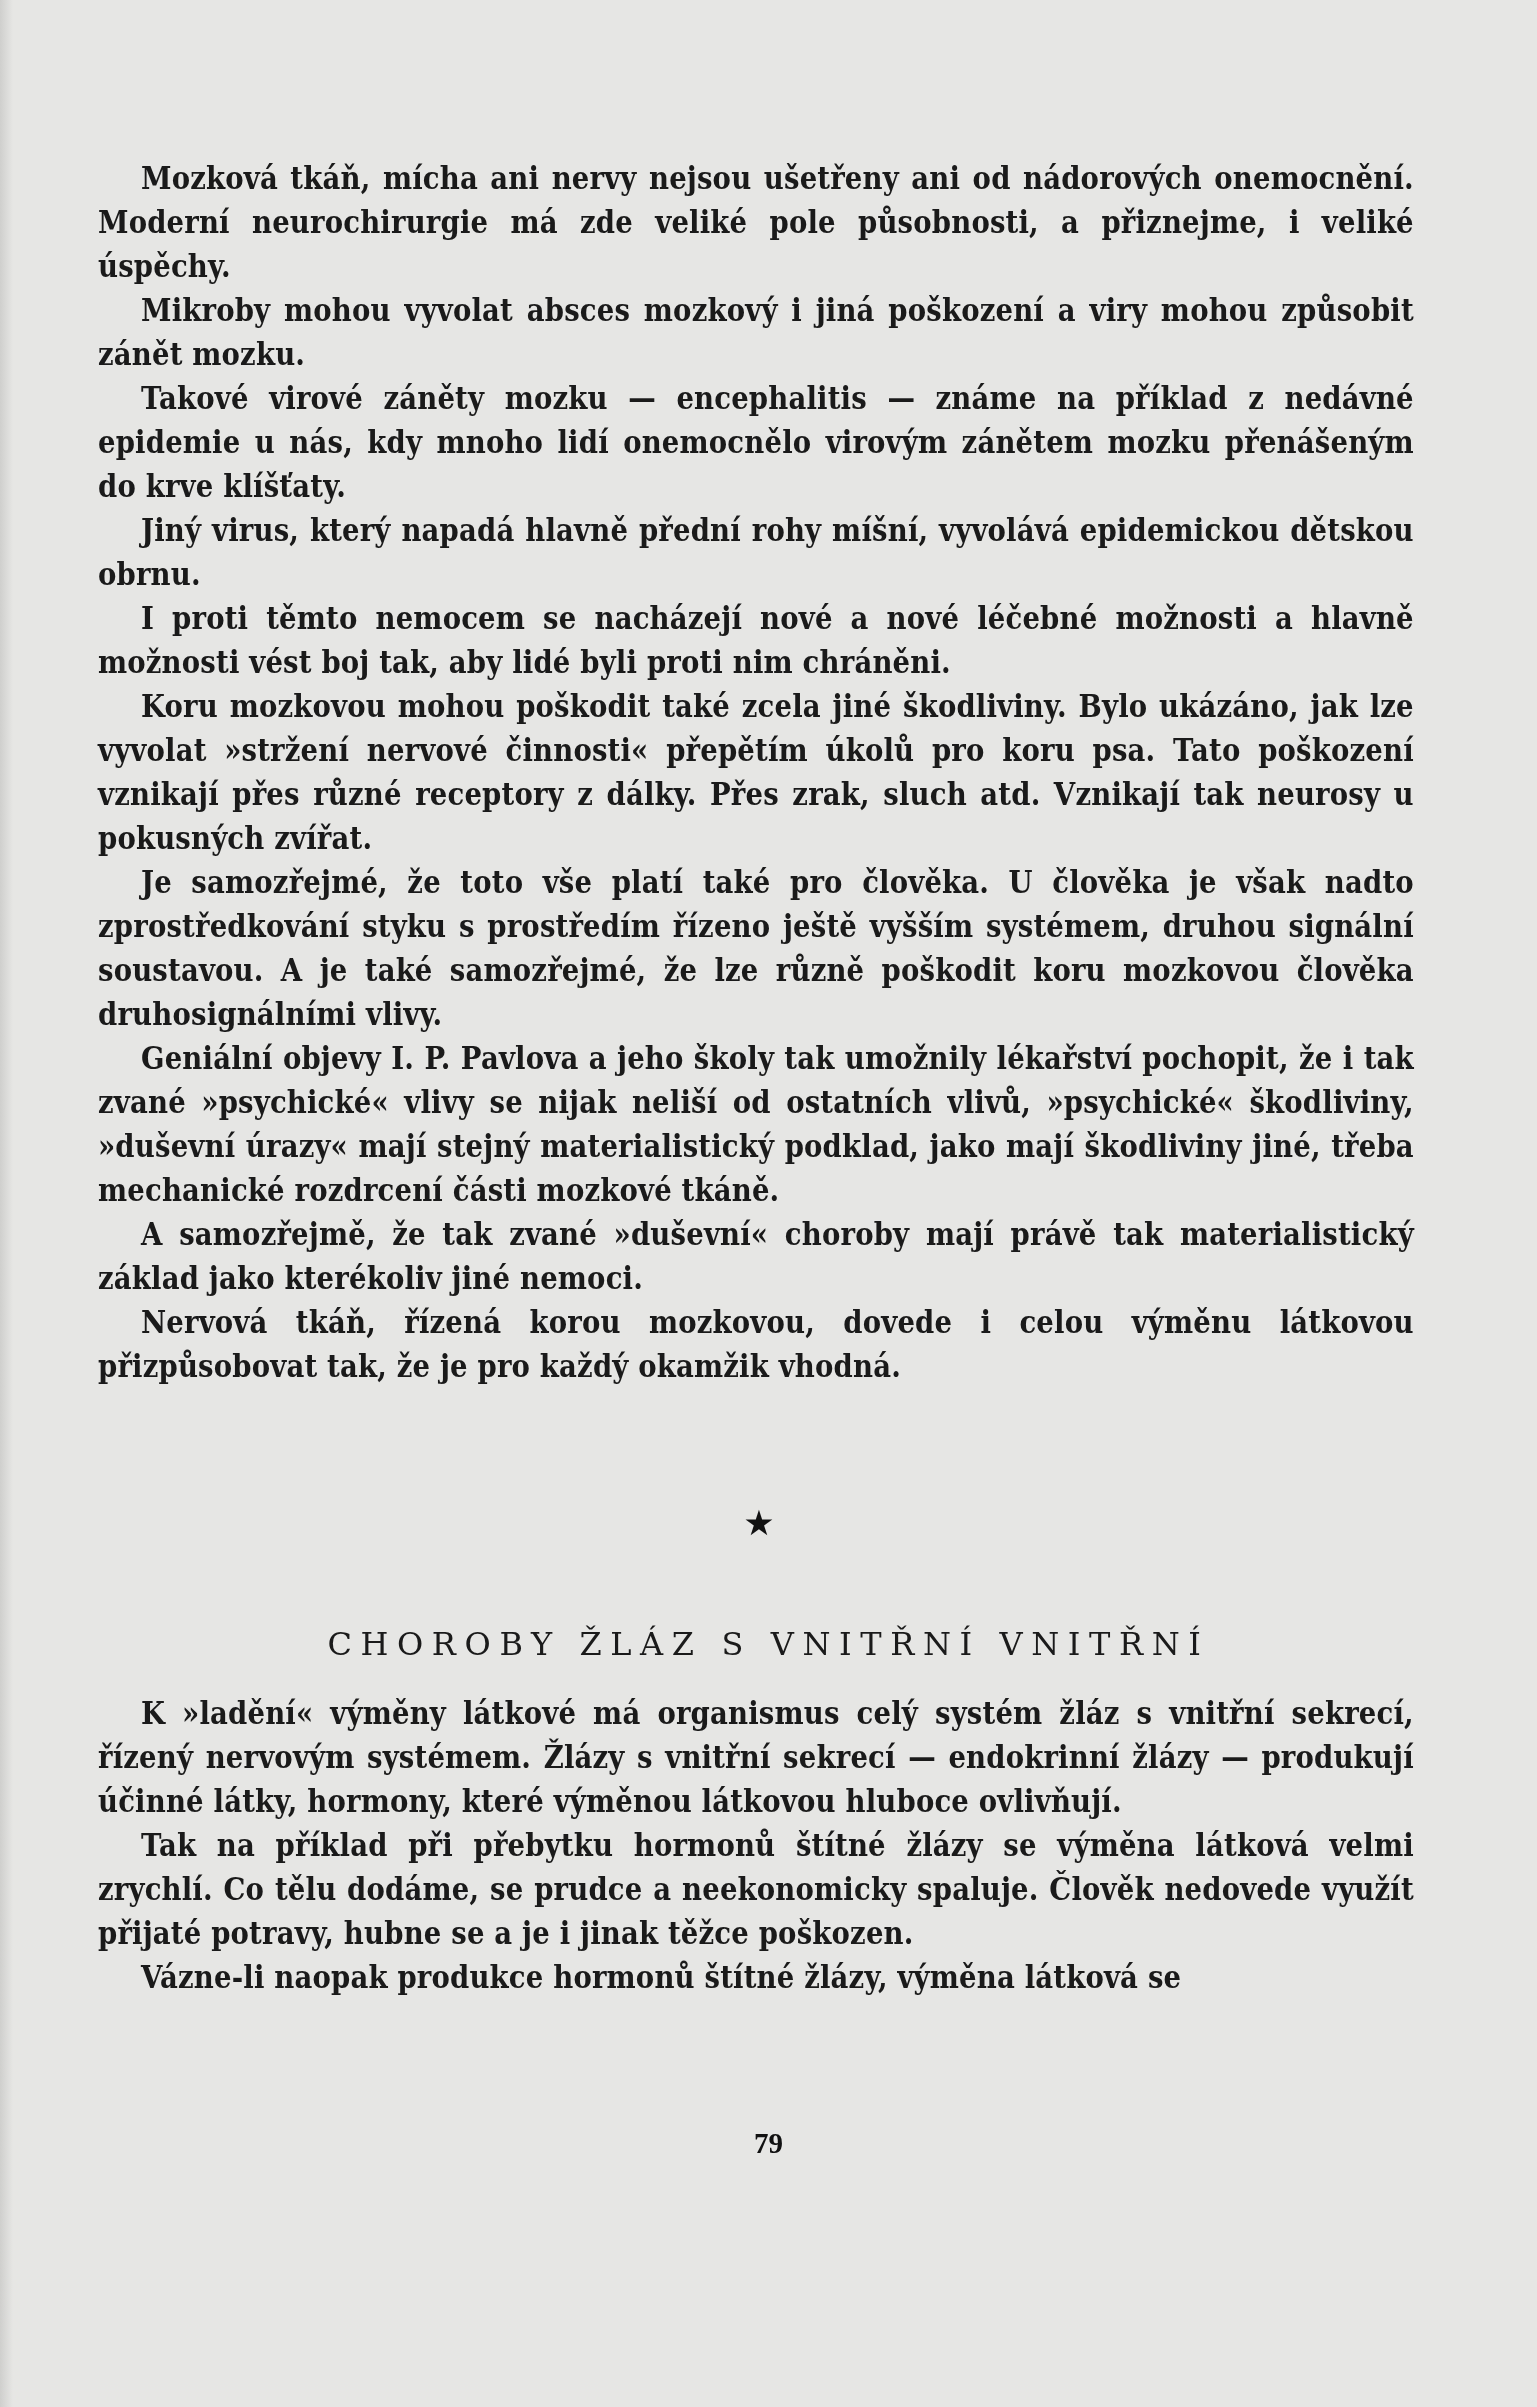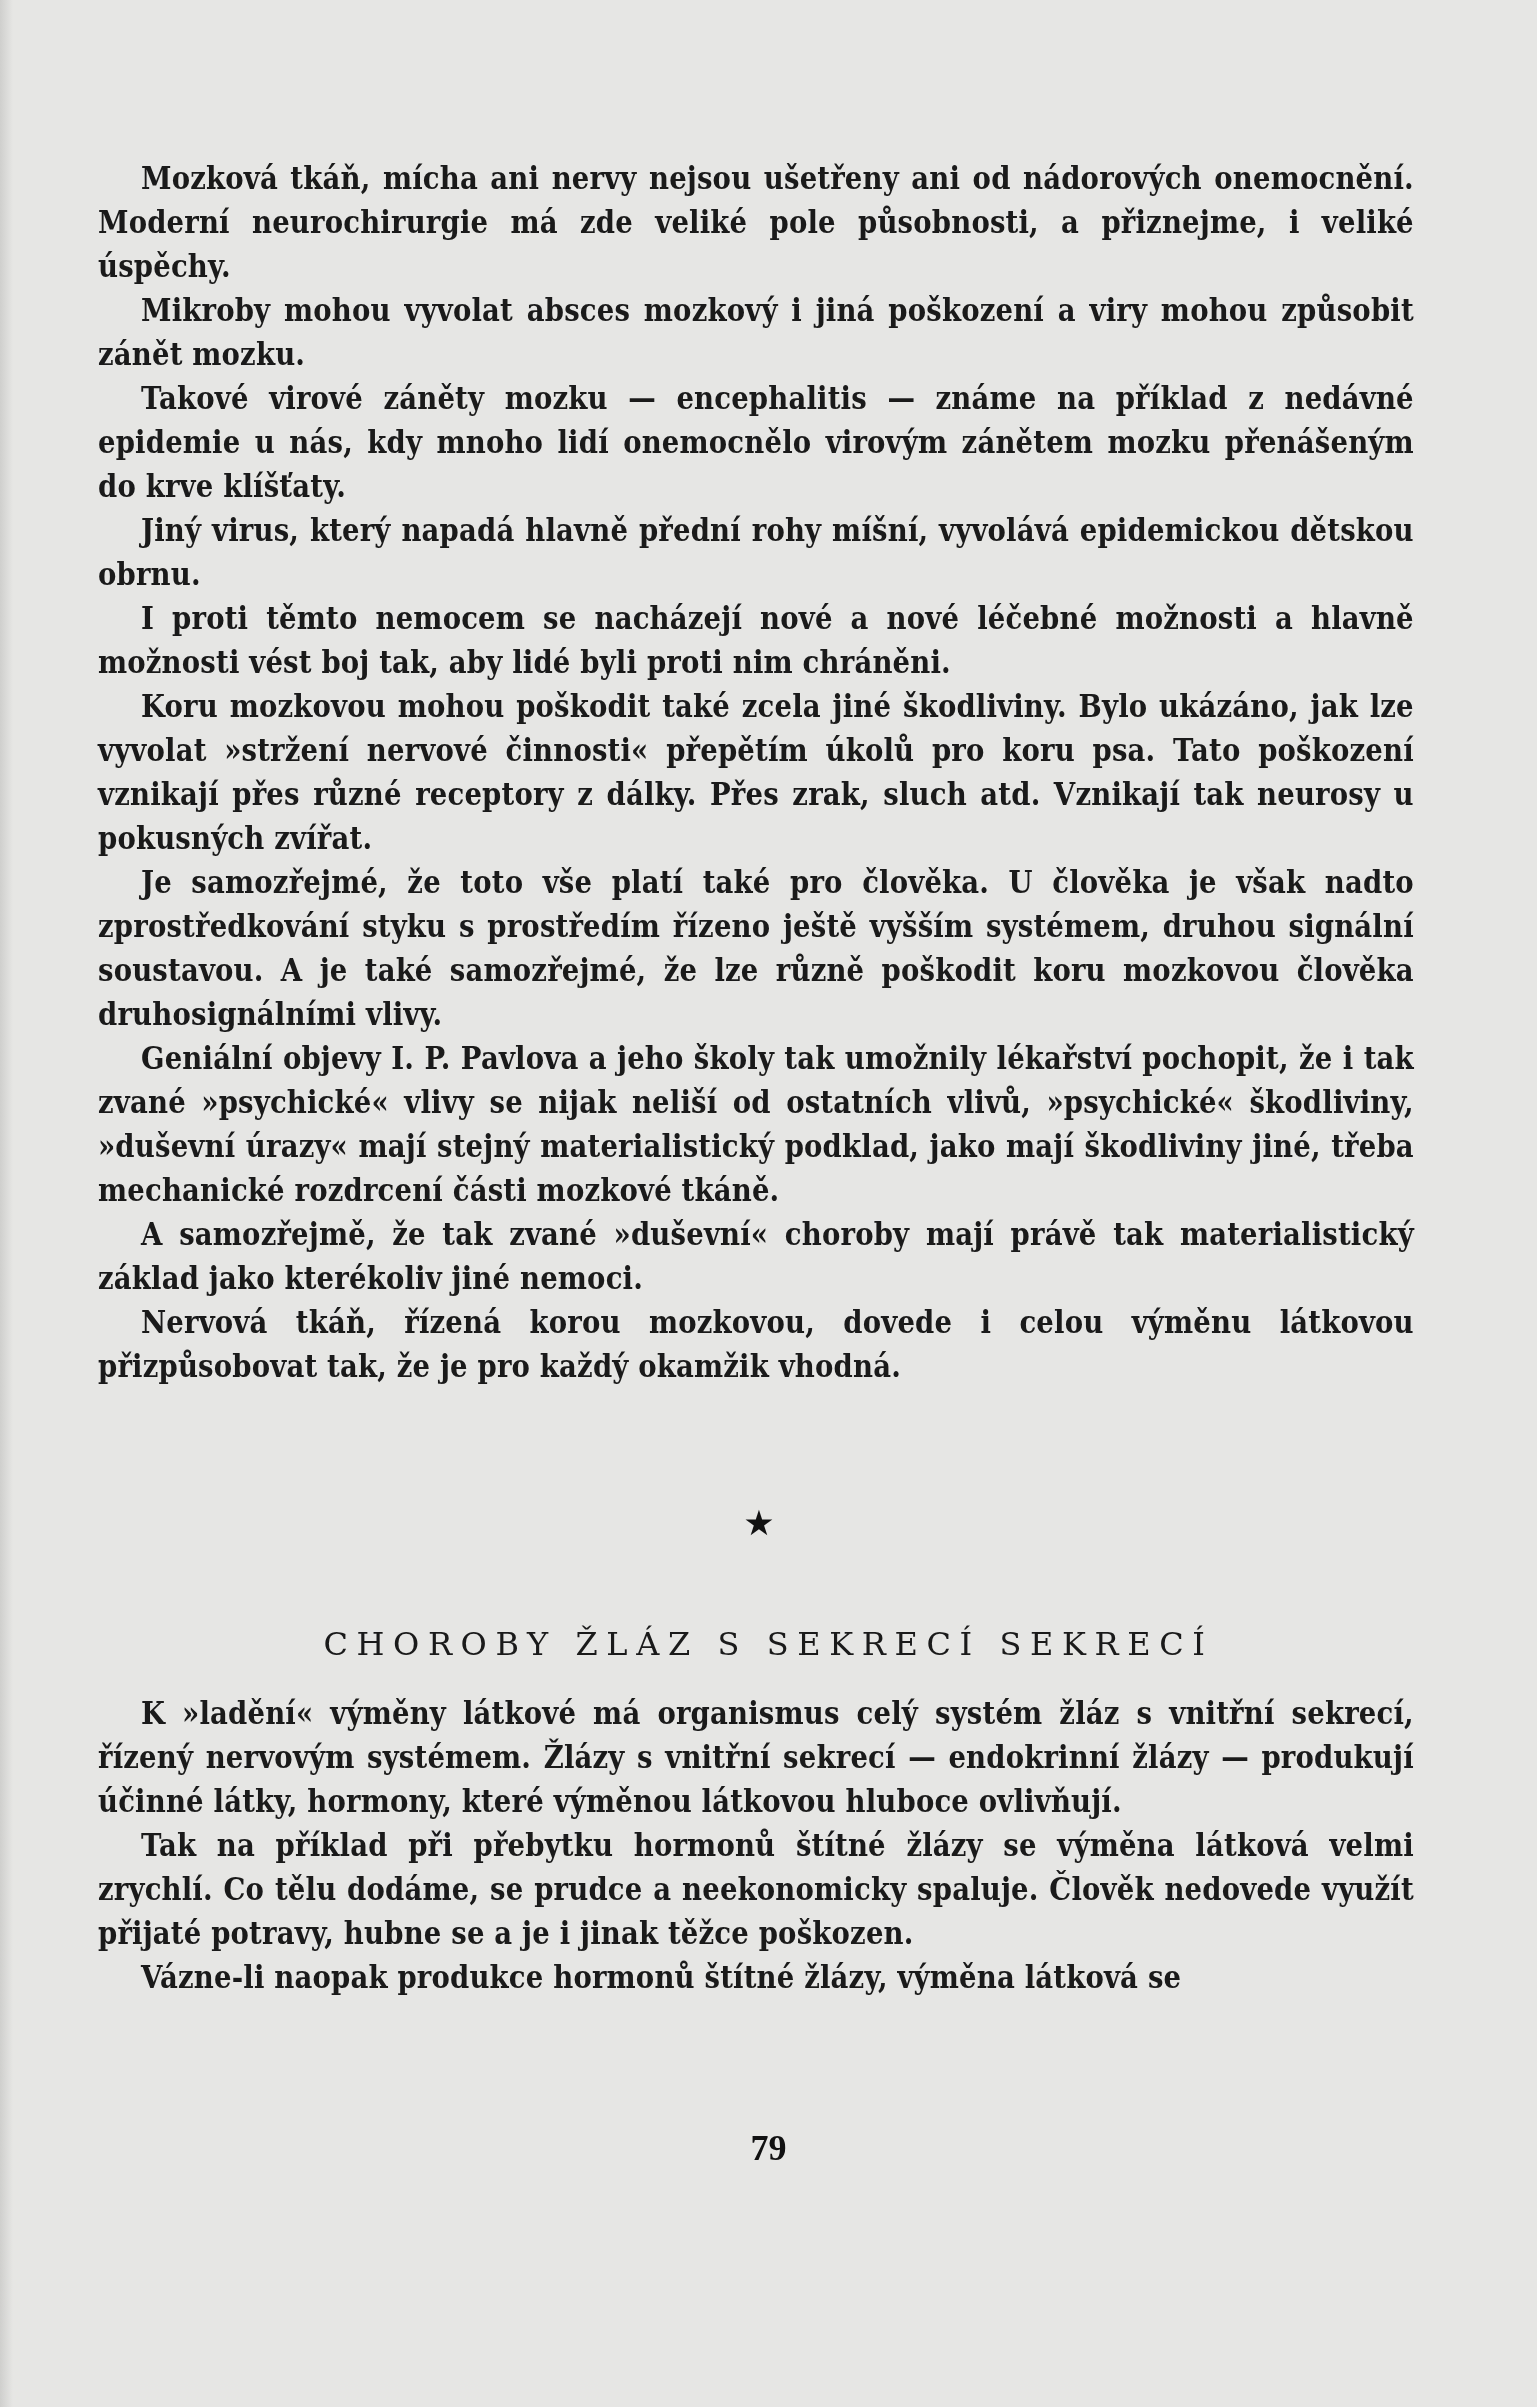--- a/index.html
+++ b/index.html
@@ -54,21 +54,21 @@
       letter-spacing: 8.6px;
       font-weight: normal;
       color: #1a1a1a;
     }
     .page-number {
       position: absolute;
       left: 0; width: 1537px;
       top: 2127px;
       text-align: center;
       font-family: "Liberation Serif", serif;
-      font-size: 36px;
+      font-size: 29px;
       font-weight: bold;
       color: #111;
     }
   </style>
 </head>
 <body>
 
 <div class="page-edge-left"></div>
 
 <div class="text-block" id="block-1">
@@ -79,21 +79,21 @@
   <p>I proti těmto nemocem se nacházejí nové a nové léčebné možnosti a hlavně možnosti vést boj tak, aby lidé byli proti nim chráněni.</p>
   <p>Koru mozkovou mohou poškodit také zcela jiné škodliviny. Bylo ukázáno, jak lze vyvolat »stržení nervové činnosti« přepětím úkolů pro koru psa. Tato poškození vznikají přes různé receptory z dálky. Přes zrak, sluch atd. Vznikají tak neurosy u pokusných zvířat.</p>
   <p>Je samozřejmé, že toto vše platí také pro člověka. U člověka je však nadto zprostředkování styku s prostředím řízeno ještě vyšším systémem, druhou signální soustavou. A je také samozřejmé, že lze různě poškodit koru mozkovou člověka druhosignálními vlivy.</p>
   <p>Geniální objevy I. P. Pavlova a jeho školy tak umožnily lékařství pochopit, že i tak zvané »psychické« vlivy se nijak neliší od ostatních vlivů, »psychické« škodliviny, »duševní úrazy« mají stejný materialistický podklad, jako mají škodliviny jiné, třeba mechanické rozdrcení části mozkové tkáně.</p>
   <p>A samozřejmě, že tak zvané »duševní« choroby mají právě tak materialistický základ jako kterékoliv jiné nemoci.</p>
   <p>Nervová tkáň, řízená korou mozkovou, dovede i celou výměnu látkovou přizpůsobovat tak, že je pro každý okamžik vhodná.</p>
 </div>
 
 <div class="star">★</div>
 
-<h2 class="heading">CHOROBY ŽLÁZ S SEKRECÍ SEKRECÍ</h2>
+<h2 class="heading">CHOROBY ŽLÁZ S VNITŘNÍ VNITŘNÍ</h2>
 
 <div class="text-block" id="block-2">
   <p>K »ladění« výměny látkové má organismus celý systém žláz s vnitřní sekrecí, řízený nervovým systémem. Žlázy s vnitřní sekrecí — endokrinní žlázy — produkují účinné látky, hormony, které výměnou látkovou hluboce ovlivňují.</p>
   <p>Tak na příklad při přebytku hormonů štítné žlázy se výměna látková velmi zrychlí. Co tělu dodáme, se prudce a neekonomicky spaluje. Člověk nedovede využít přijaté potravy, hubne se a je i jinak těžce poškozen.</p>
   <p>Vázne-li naopak produkce hormonů štítné žlázy, výměna látková se</p>
 </div>
 
 <div class="page-number">79</div>
 
 

